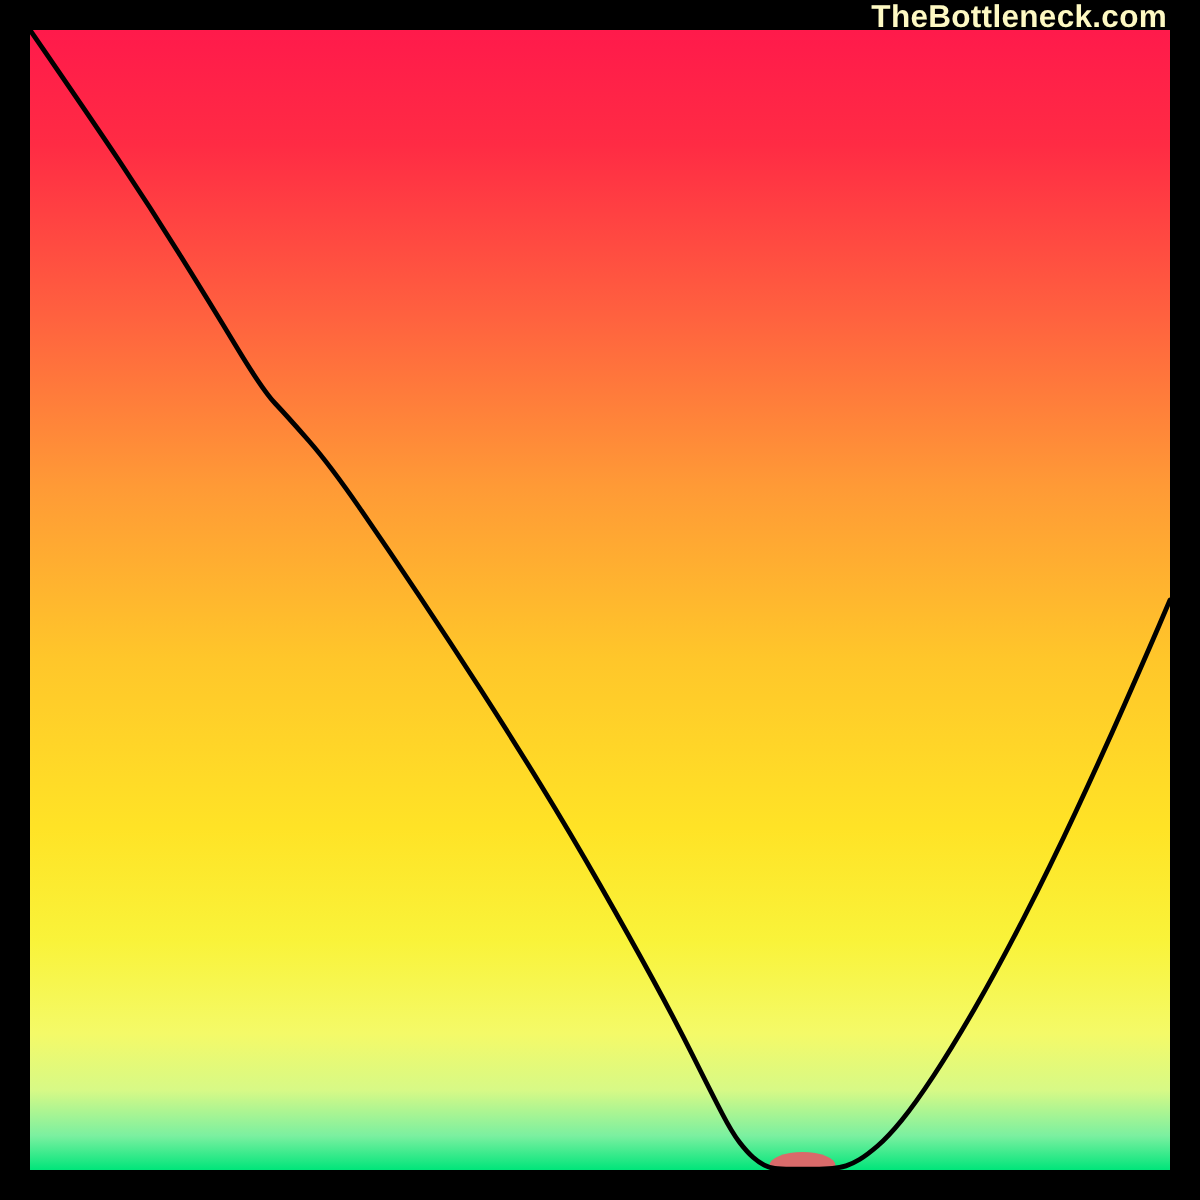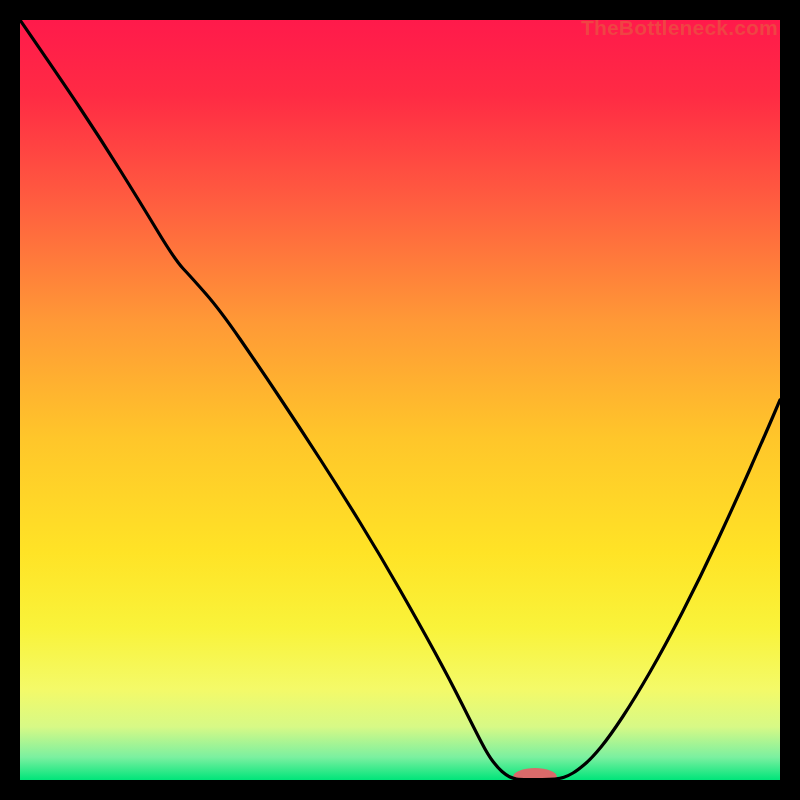--- a/index.html
+++ b/index.html
@@ -26,24 +26,23 @@
     height: 760px;
     overflow: hidden;
   }
   .watermark {
     position: absolute;
     top: 0px;
     right: 22px;
     font-family: Arial, Helvetica, sans-serif;
     font-size: 21px;
     font-weight: bold;
-    color: #ef4444;
+    color: #fef9c3;
     letter-spacing: 0.2px;
     z-index: 10;
-    margin-top: 16px;
   }
   svg {
     display: block;
   }
 </style>
 </head>
 <body>
 
 <div class="frame">
   <div class="watermark">TheBottleneck.com</div>

